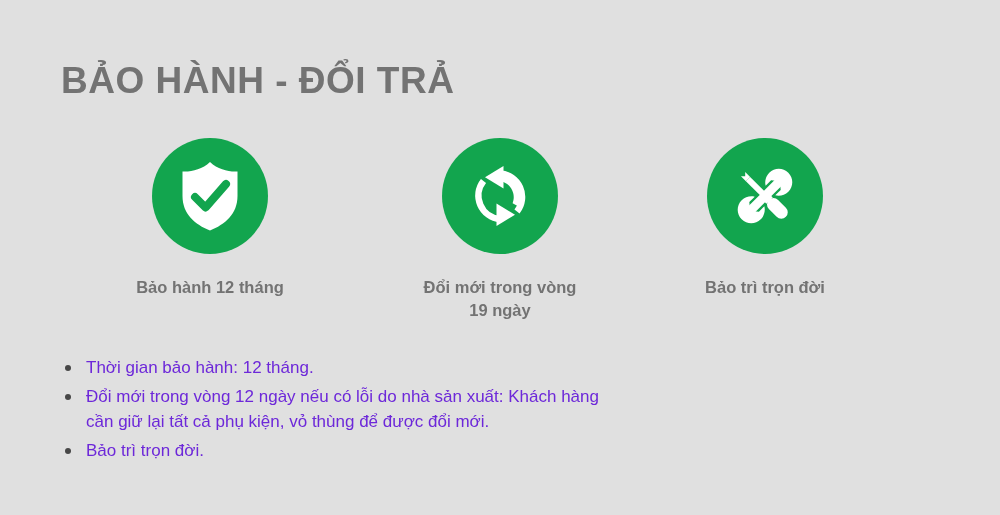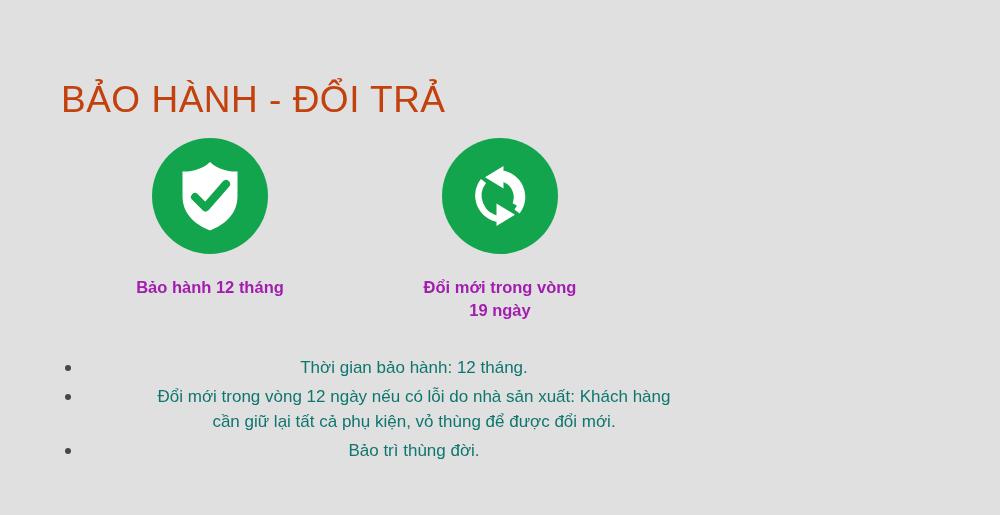--- a/index.html
+++ b/index.html
@@ -21,26 +21,26 @@
     position: relative;
     width: 1000px;
     height: 515px;
     background: #e0e0e0;
   }
 
   
   .page-title {
     position: absolute;
     left: 61px;
-    top: 53px;
+    top: 34px;
     font-size: 37px;
     line-height: 44px;
-    font-weight: normal;
+    font-weight: bold;
     letter-spacing: 0.5px;
-    color: #c2410c;
+    color: #737373;
     white-space: nowrap;
   }
 
   
   .features {
     position: absolute;
     left: 0;
     top: 130px;
     width: 1000px;
     height: 190px;
@@ -67,39 +67,38 @@
   }
   .icon-circle svg {
     display: block;
   }
 
   .feature-label {
     margin-top: 22px;
     font-size: 16.5px;
     line-height: 23px;
     font-weight: bold;
-    color: #a21caf;
+    color: #737373;
     white-space: pre-line;
   }
 
   
   .bullets {
     position: absolute;
     left: 62px;
     top: 355px;
     width: 680px;
   }
   .bullet-item {
     position: relative;
     padding-left: 24px;
     font-size: 17px;
     line-height: 25.5px;
-    color: #0f766e;
+    color: #6d28d9;
     margin-bottom: 3px;
-    text-align: center;
   }
   .bullet-dot {
     position: absolute;
     left: 3px;
     top: 10px;
     width: 6px;
     height: 6px;
     border-radius: 50%;
     background: #474747;
   }
@@ -147,32 +146,71 @@
 
           <path fill="#ffffff" d="M38.5 5 L38.5 27.5 L20 16.2 Z"></path>
 
           <path fill="#ffffff" d="M31.5 65 L31.5 42.5 L50 53.8 Z"></path>
         </svg>
       </div>
       <div class="feature-label">Đổi mới trong vòng
 19 ngày</div>
     </div>
 
+    <div class="feature feature-3">
+      <div class="icon-circle">
+        <svg width="70" height="70" viewBox="0 0 70 70" aria-hidden="true">
+          <g fill="#ffffff">
+
+            <g transform="rotate(45 35 35)">
+
+              <rect x="30.5" y="12" width="9" height="46" rx="1"></rect>
+
+              <path d="M35 2
+                       C27.5 2 21.5 8 21.5 15.5
+                       C21.5 20.5 24.2 24.9 28.2 27.3
+                       L28.2 19.6 L31.8 16.6 L38.2 16.6 L41.8 19.6 L41.8 27.3
+                       C45.8 24.9 48.5 20.5 48.5 15.5
+                       C48.5 8 42.5 2 35 2 Z"></path>
+
+              <path d="M35 68
+                       C42.5 68 48.5 62 48.5 54.5
+                       C48.5 49.5 45.8 45.1 41.8 42.7
+                       L41.8 50.4 L38.2 53.4 L31.8 53.4 L28.2 50.4 L28.2 42.7
+                       C24.2 45.1 21.5 49.5 21.5 54.5
+                       C21.5 62 27.5 68 35 68 Z"></path>
+            </g>
+
+            <g transform="rotate(-45 35 35)">
+
+              <rect x="28.5" y="40.5" width="13" height="24" rx="6.5"></rect>
+
+              <rect x="30.5" y="35.5" width="9" height="6"></rect>
+
+              <rect x="32" y="11" width="6" height="25"></rect>
+
+              <path d="M32 11 L32 4 L35 7 L38 4 L38 11 Z"></path>
+            </g>
+          </g>
+        </svg>
+      </div>
+      <div class="feature-label">Bảo trì trọn đời</div>
+    </div>
 
   </div>
 
   <div class="bullets">
     <div class="bullet-item">
       <span class="bullet-dot"></span>
       <span class="bullet-text">Thời gian bảo hành: 12 tháng.</span>
     </div>
     <div class="bullet-item">
       <span class="bullet-dot"></span>
       <span class="bullet-text">Đổi mới trong vòng 12 ngày nếu có lỗi do nhà sản xuất: Khách hàng
 cần giữ lại tất cả phụ kiện, vỏ thùng để được đổi mới.</span>
     </div>
     <div class="bullet-item">
       <span class="bullet-dot"></span>
-      <span class="bullet-text">Bảo trì thùng đời.</span>
+      <span class="bullet-text">Bảo trì trọn đời.</span>
     </div>
   </div>
 
 </div>
 
 </body></html>

